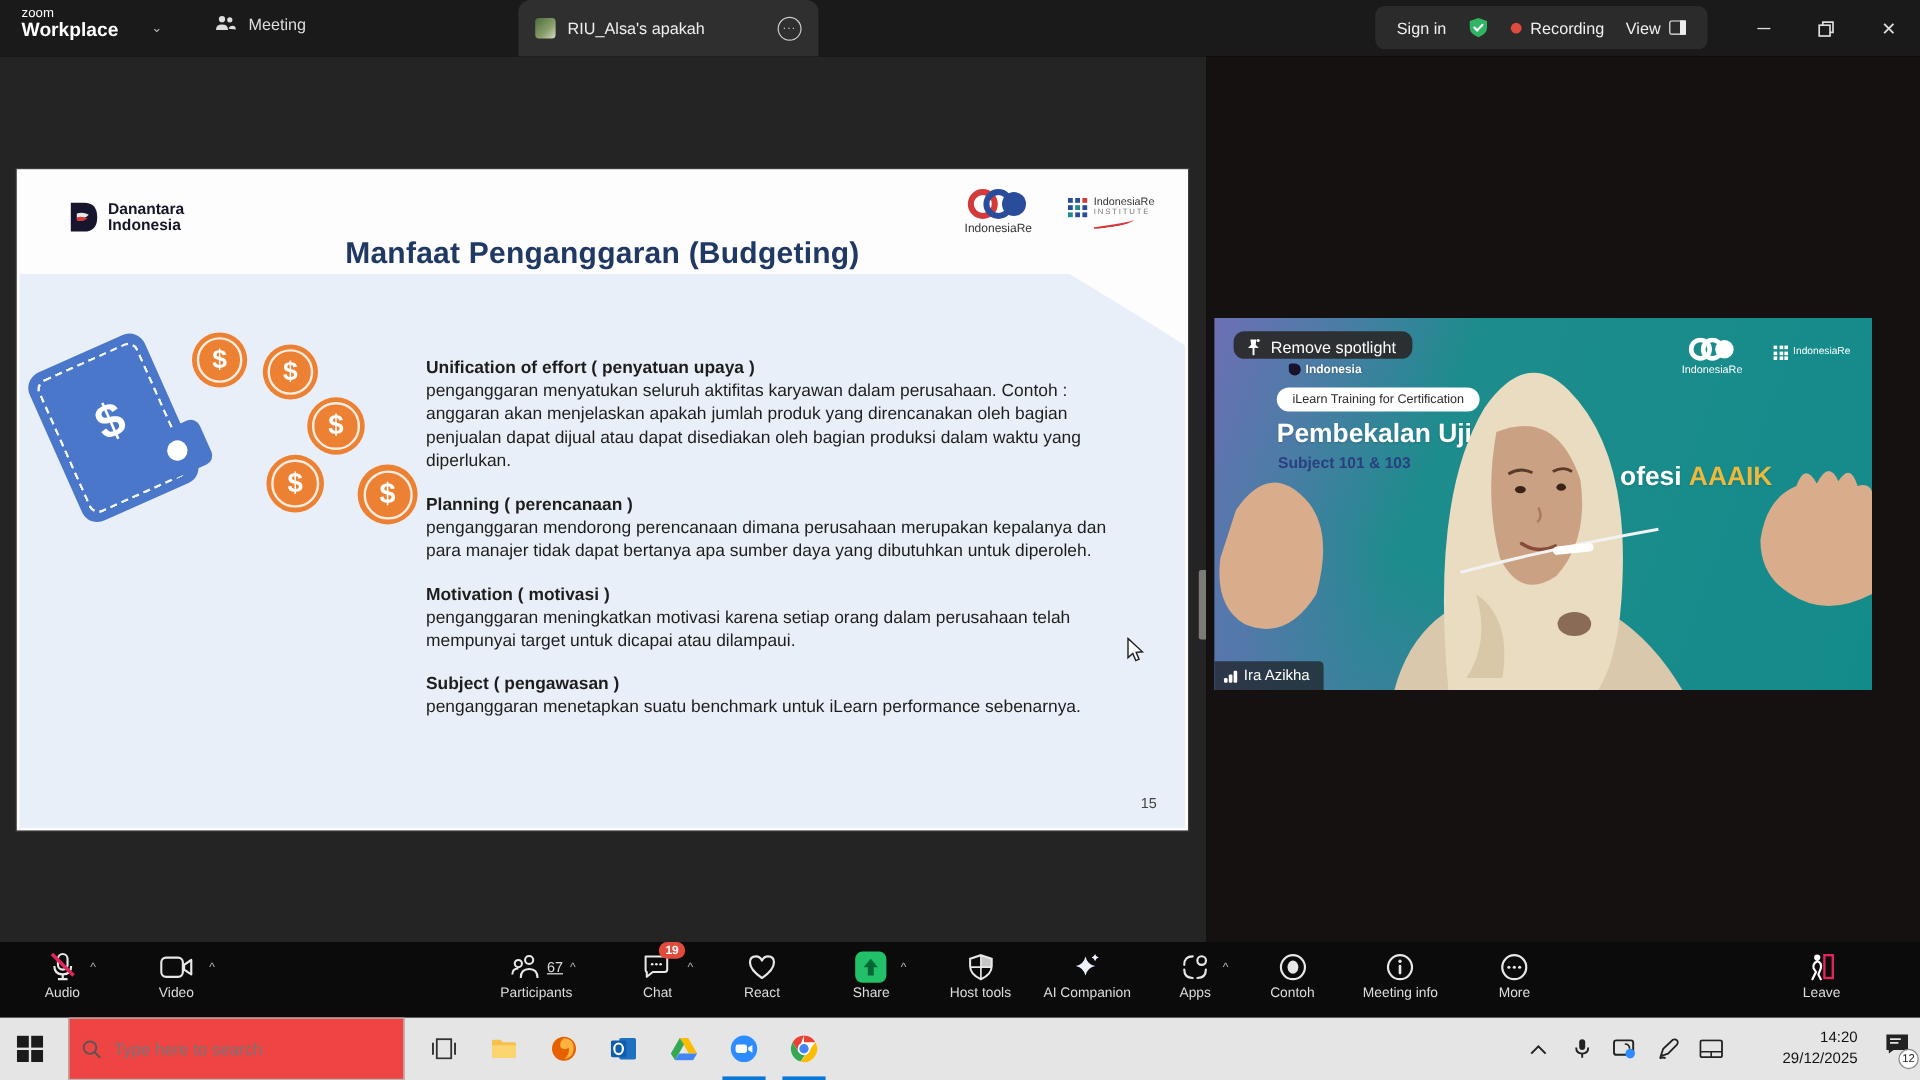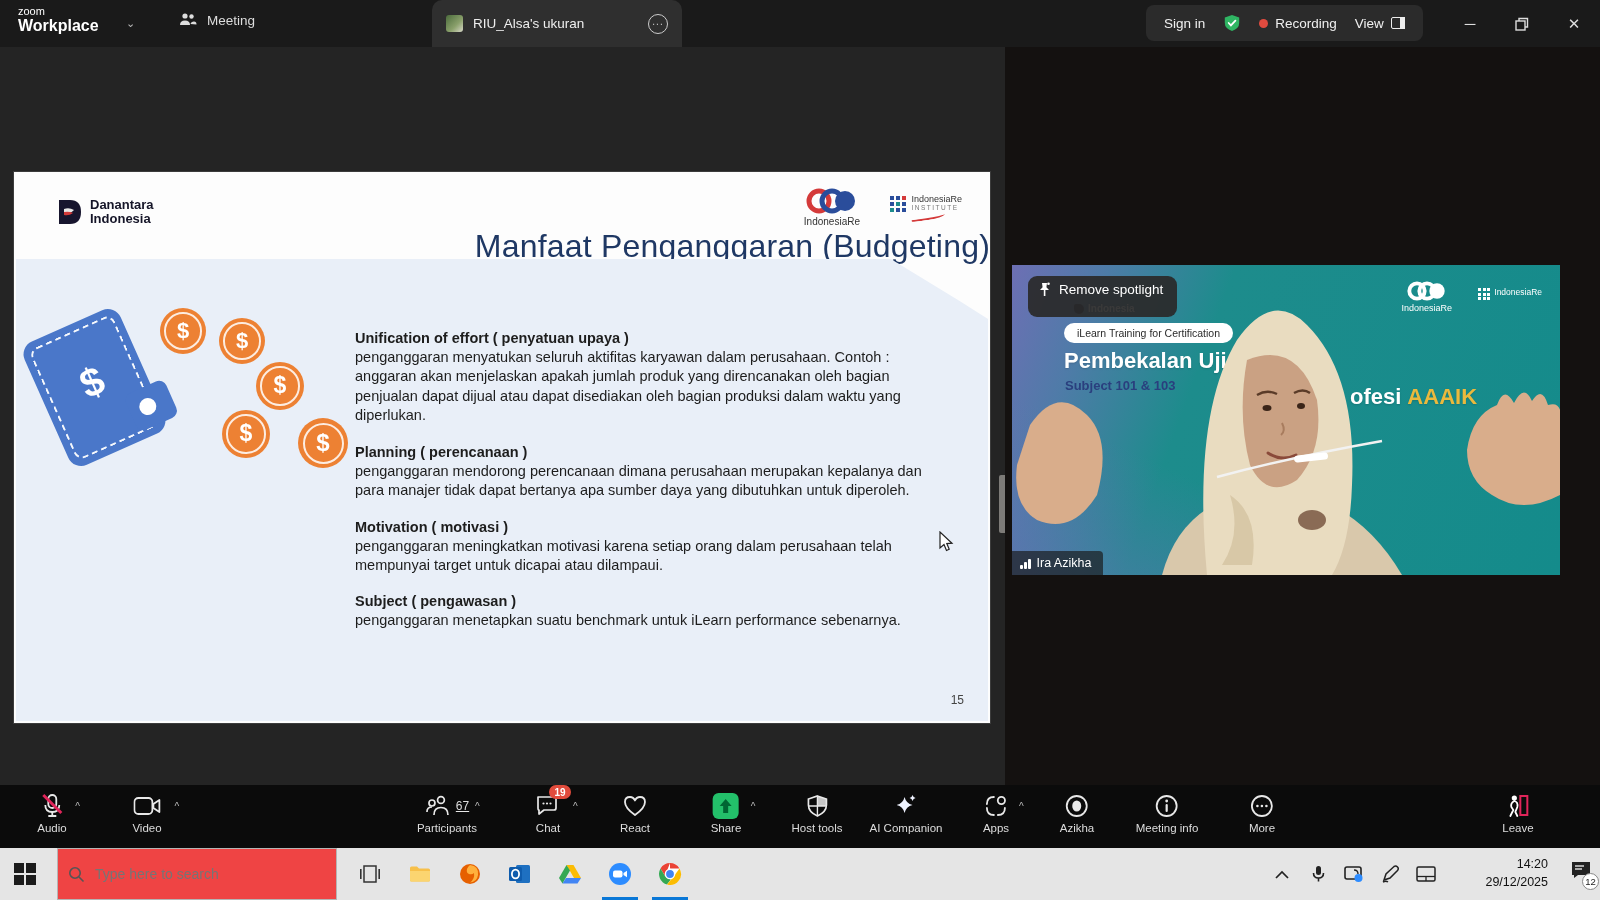--- a/index.html
+++ b/index.html
@@ -30,26 +30,26 @@
   .view-ic::after { content:""; position:absolute; right:-1px; top:-1px; width:5px; height:12px; background:#eee; }
   #win-btns { position:absolute; right:0; top:0; height:47px; display:flex; }
   .winbtn { width:52px; height:47px; display:flex; align-items:center; justify-content:center; color:#ddd; font-size:15px; }
 
   
   #share-area { position:absolute; left:0; top:47px; width:1005px; height:738px; background:#242424; }
   #right-panel { position:absolute; left:1005px; top:47px; width:595px; height:738px; background:#141110; }
 
   
   #slide { position:absolute; left:14px; top:94px; width:976px; height:551px; background:#fdfdfd;
-           box-shadow:0 0 0 1px #3c3c3c;margin-top:31px; }
+           box-shadow:0 0 0 1px #3c3c3c; }
   #dan-logo { position:absolute; left:42px; top:26px; display:flex; gap:8px; align-items:center; }
   #dan-mark { width:26px; height:26px; }
   #dan-text { font-size:13px; font-weight:700; color:#151528; line-height:1.1; }
-  #slide-title { position:absolute; left:0; top:56px; width:100%; text-align:right;
-                 font-size:32px; font-weight:400; color:#1f3864; letter-spacing:.2px; }
+  #slide-title { position:absolute; left:0; top:56px; width:100%; text-align:center;
+                 font-size:25px; font-weight:700; color:#1f3864; letter-spacing:.2px; }
   #re-logo { position:absolute; right:130px; top:16px; text-align:center; }
   #re-logo .circles { display:flex; justify-content:center; }
   #re-logo .txt { font-size:10px; color:#333; margin-top:2px; }
   #inst-logo { position:absolute; right:28px; top:22px; display:flex; gap:5px; align-items:flex-start; }
   #inst-grid { display:grid; grid-template-columns:repeat(3,4px); grid-gap:2px; margin-top:2px; }
   #inst-grid i { width:4px; height:4px; display:block; }
   #inst-txt { font-size:9px; color:#333; line-height:1.15; }
   #inst-txt .sub { font-size:6.5px; letter-spacing:1.5px; color:#777; }
   #inst-swoosh { width:34px; height:6px; border-bottom:2.5px solid #d43a3a; border-radius:0 0 60% 20%; transform:rotate(-8deg); margin-top:2px; }
 
@@ -77,21 +77,21 @@
 
   
   #scroll-thumb { position:absolute; left:999px; top:428px; width:9px; height:58px; background:#7d7b78; border-radius:2px; }
 
   
   #video-tile { position:absolute; left:1012px; top:265px; width:548px; height:310px; overflow:hidden;
                 background:linear-gradient(110deg,#6d6fb4 0%, #4f7ba8 14%, #1d8c8c 34%, #148b8b 100%); }
   #vt-grad2 { position:absolute; left:0; bottom:0; width:45%; height:60%;
               background:linear-gradient(25deg, rgba(104,112,182,.55), rgba(104,112,182,0) 60%); }
   #spotlight-pill { position:absolute; left:16px; top:11px; background:rgba(42,42,42,.93); color:#fff;
-                    border-radius:9px; padding:6px 14px 20px 10px; font-size:13.5px; display:flex; gap:8px; align-items:center; }
+                    border-radius:9px; padding:6px 14px 2px 10px; font-size:13.5px; display:flex; gap:8px; align-items:center; }
   #vt-dan { position:absolute; left:62px; top:38px; color:#fff; font-weight:700; font-size:10px; text-shadow:0 0 2px rgba(0,0,0,.3); }
   #vt-dan .dot { display:inline-block; width:10px; height:10px; background:#18122b; border-radius:2px 50% 50% 50%; margin-right:4px; vertical-align:middle; }
   #vt-relogo { position:absolute; right:108px; top:16px; text-align:center; color:#fff; font-size:9px; }
   #vt-instlogo { position:absolute; right:18px; top:22px; display:flex; gap:4px; color:#fff; font-size:8.5px; align-items:flex-start;}
   #vt-instlogo .grid { display:grid; grid-template-columns:repeat(3,3px); grid-gap:1.5px; margin-top:1px; }
   #vt-instlogo .grid i { width:3px; height:3px; background:#fff; display:block; }
   #ilearn-pill { position:absolute; left:52px; top:58px; background:#fff; color:#2b2b2b; border-radius:13px;
                  padding:4px 13px; font-size:10.5px; }
   .headline { position:absolute; top:83px; color:#fff; font-size:22px; font-weight:700; text-shadow:0 1px 2px rgba(0,0,0,.15); }
   #hl1 { left:52px; }
@@ -148,21 +148,21 @@
       <circle cx="7" cy="4" r="2.6" fill="#ddd"></circle>
         <circle cx="13.5" cy="4.5" r="2.2" fill="#ddd"></circle>
       <path d="M2 13 Q2 8.5 7 8.5 Q12 8.5 12 13 Z" fill="#ddd"></path>
       <path d="M12.5 12 Q13 9.5 16 9.5 Q18.5 9.5 18.5 12.5 Z" fill="#ddd"></path>
     </svg>
     <span>Meeting</span>
   </div>
 
   <div id="tab-screen">
     <span class="thumb"></span>
-    <span>RIU_Alsa's ukuran</span>
+    <span>RIU_Alsa's apakah</span>
     <span class="ellip">...</span>
   </div>
 
   <div id="ctrl-pill">
     <span>Sign in</span>
     <svg class="shield-ok" viewBox="0 0 20 20">
       <path d="M10 1 L18 4 V10 Q18 16 10 19 Q2 16 2 10 V4 Z" fill="#2fb563"></path>
       <path d="M6.3 10 l2.5 2.6 L13.8 7.4" stroke="#fff" stroke-width="2" fill="none" stroke-linecap="round"></path>
     </svg>
     <span class="rec">
@@ -492,21 +492,21 @@
     <div class="lbl">Apps</div>
   </div>
 
   <div class="titem" style="left:1077px">
     <div class="ic">
       <svg width="26" height="26" viewBox="0 0 26 26">
         <circle cx="13" cy="13" r="10" fill="none" stroke="#e8e8e8" stroke-width="1.8"></circle>
         <ellipse cx="13" cy="13" rx="4.5" ry="5.5" fill="#e8e8e8"></ellipse>
       </svg>
     </div>
-    <div class="lbl">Azikha</div>
+    <div class="lbl">Contoh</div>
   </div>
 
   <div class="titem" style="left:1167px">
     <div class="ic">
       <svg width="26" height="26" viewBox="0 0 26 26">
         <circle cx="13" cy="13" r="10" fill="none" stroke="#e8e8e8" stroke-width="1.8"></circle>
         <circle cx="13" cy="8" r="1.4" fill="#e8e8e8"></circle>
         <rect x="11.9" y="11" width="2.2" height="8" rx="1.1" fill="#e8e8e8"></rect>
       </svg>
     </div>

